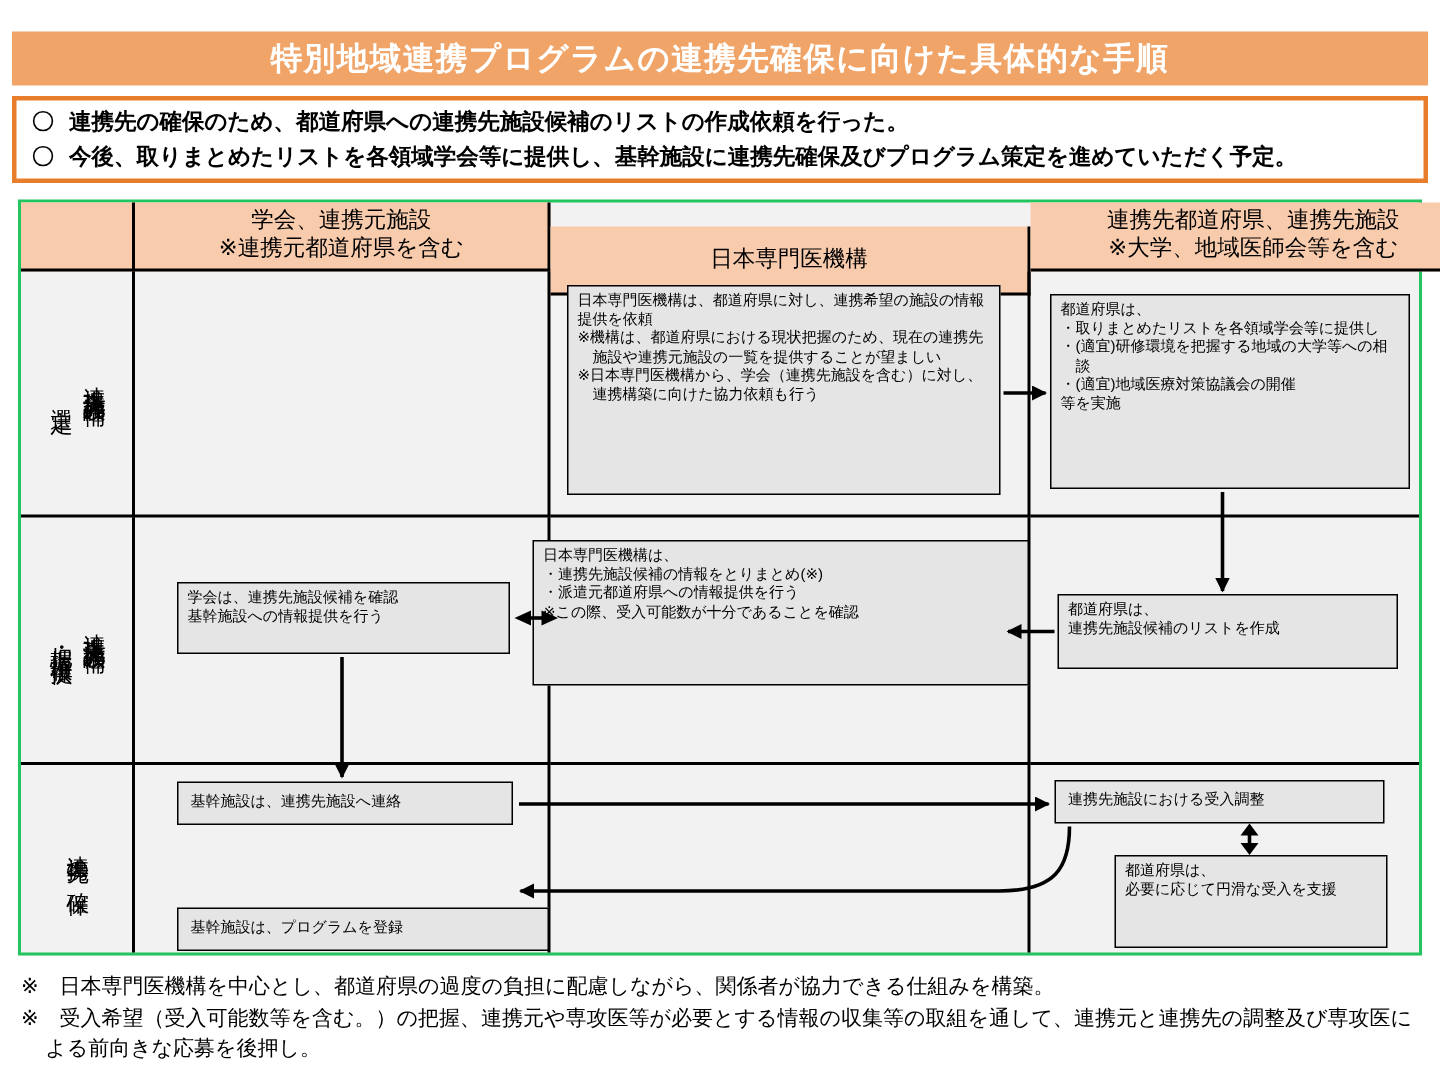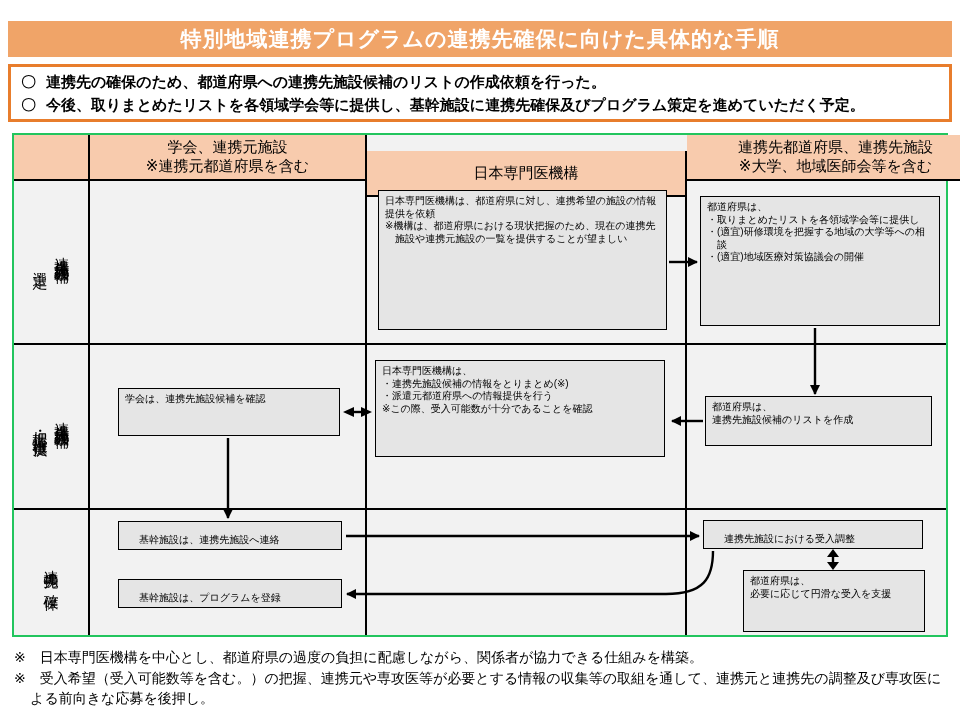--- a/index.html
+++ b/index.html
@@ -46,21 +46,21 @@
     writing-mode:vertical-rl;white-space:pre-line;text-align:center;
     font-size:15px;line-height:1.45;letter-spacing:2px;
   }
 
   
   .fbox{
     position:absolute;box-sizing:border-box;background:#e5e5e5;
     border:1.5px solid #000;padding:4px 6px;
     font-size:10px;line-height:1.26;
   }
-  .fbox.one{display:flex;align-items:flex-end;padding:2px 20px;}
+  .fbox.one{display:flex;align-items:center;padding:2px 8px;}
   .ln{display:block;}
   .hang{padding-left:1em;text-indent:-1em;}
 
   
   .arrows{left:0;top:0;width:960px;height:720px;pointer-events:none;}
 
   
   .footnotes{
     left:14px;top:647px;width:934px;
     font-size:14px;line-height:1.48;
@@ -112,50 +112,53 @@
     <span class="vlabel">連携先の確保</span>
   </div>
   <div class="cell b-r" style="left:76px;top:375px;width:277px;height:125px;"></div>
   <div class="cell b-r" style="left:353px;top:375px;width:320px;height:125px;"></div>
   <div class="cell" style="left:673px;top:375px;width:259px;height:125px;"></div>
 </div>
 
 <div class="fbox" style="left:378px;top:190px;width:289px;min-height:140px;">
   <span class="ln">日本専門医機構は、都道府県に対し、連携希望の施設の情報提供を依頼</span>
   <span class="ln hang">※機構は、都道府県における現状把握のため、現在の連携先施設や連携元施設の一覧を提供することが望ましい</span>
+  <span class="ln hang">※日本専門医機構から、学会（連携先施設を含む）に対し、連携構築に向けた協力依頼も行う</span>
 </div>
 
 <div class="fbox" style="left:700px;top:196px;width:240px;min-height:130px;">
   <span class="ln">都道府県は、</span>
   <span class="ln hang">・取りまとめたリストを各領域学会等に提供し</span>
   <span class="ln hang">・(適宜)研修環境を把握する地域の大学等への相談</span>
   <span class="ln hang">・(適宜)地域医療対策協議会の開催</span>
+  <span class="ln">等を実施</span>
 </div>
 
 <div class="fbox" style="left:118px;top:388px;width:222px;min-height:48px;">
   <span class="ln">学会は、連携先施設候補を確認</span>
+  <span class="ln">基幹施設への情報提供を行う</span>
 </div>
 
-<div class="fbox" style="left:375px;top:360px;width:290px;min-height:97px;">
+<div class="fbox" style="left:355px;top:360px;width:331px;min-height:97px;">
   <span class="ln">日本専門医機構は、</span>
   <span class="ln hang">・連携先施設候補の情報をとりまとめ(※)</span>
   <span class="ln hang">・派遣元都道府県への情報提供を行う</span>
   <span class="ln">※この際、受入可能数が十分であることを確認</span>
 </div>
 
 <div class="fbox" style="left:705px;top:396px;width:227px;min-height:50px;">
   <span class="ln">都道府県は、</span>
   <span class="ln">連携先施設候補のリストを作成</span>
 </div>
 
 <div class="fbox one" style="left:118px;top:521px;width:224px;min-height:29px;">
   <span class="ln">基幹施設は、連携先施設へ連絡</span>
 </div>
 
-<div class="fbox one" style="left:118px;top:579px;width:224px;min-height:29px;">
+<div class="fbox one" style="left:118px;top:605px;width:248px;min-height:29px;">
   <span class="ln">基幹施設は、プログラムを登録</span>
 </div>
 
 <div class="fbox one" style="left:703px;top:520px;width:220px;min-height:29px;">
   <span class="ln">連携先施設における受入調整</span>
 </div>
 
 <div class="fbox" style="left:743px;top:570px;width:182px;min-height:62px;">
   <span class="ln">都道府県は、</span>
   <span class="ln">必要に応じて円滑な受入を支援</span>

